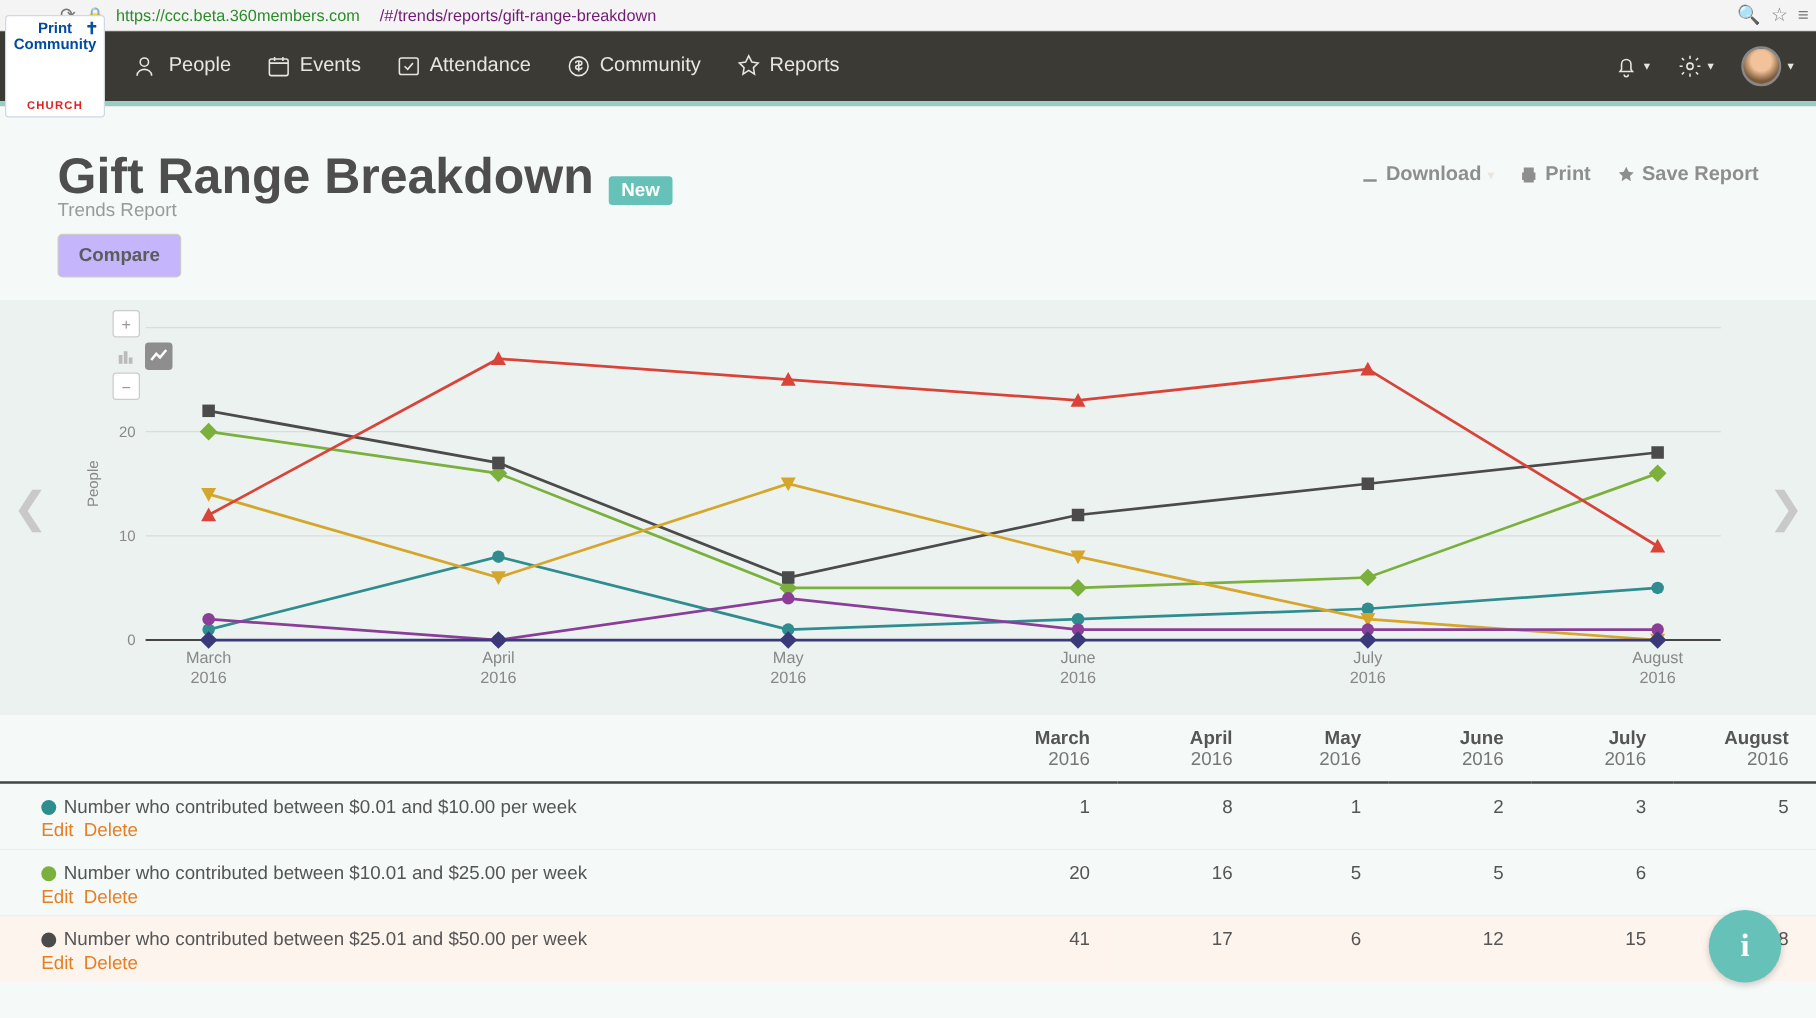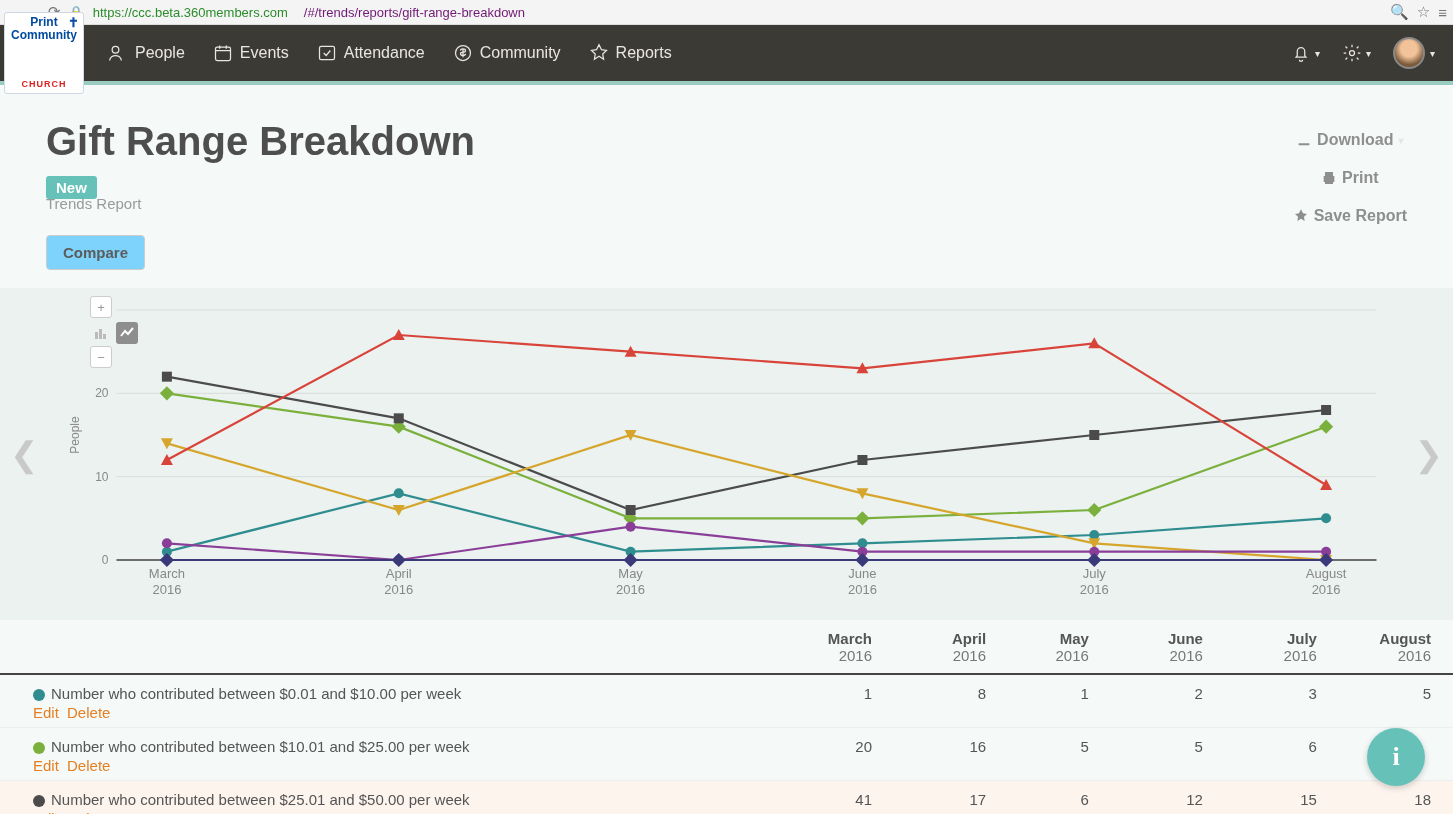--- a/index.html
+++ b/index.html
@@ -23,29 +23,29 @@
 .nav-spacer { flex:1;}
 .nav-right { display:flex; align-items:center; gap:22px;}
 .nav-right .icon-btn { color:#e9e6e0; display:flex; align-items:center; gap:4px; cursor:pointer;}
 .nav-right .icon-btn svg { width:20px; height:20px; fill:none; stroke:#e9e6e0; stroke-width:1.5;}
 .avatar { width:32px; height:32px; border-radius:50%; background:radial-gradient(circle at 50% 35%, #f2c39a 35%, #7a5a3a 70%); border:2px solid #888; display:flex; align-items:center; gap:4px;}
 .caret { font-size:10px; color:#e9e6e0;}
 .teal-line { height:4px; background:#9accc1;}
 
 
 .page-head { padding:34px 46px 10px 46px; display:flex; align-items:flex-start;}
-.page-head .titles h1 { font-size:40px; font-weight:800; color:#4e4e4e; display:inline-flex; align-items:flex-start; gap:12px;flex-direction:column;}
+.page-head .titles h1 { font-size:40px; font-weight:800; color:#4e4e4e; display:inline-flex; align-items:flex-end; gap:12px;}
 .new-badge { background:#66c2b8; color:#fff; font-size:15px; font-weight:700; padding:3px 10px; border-radius:3px;}
 .subtitle { font-size:15px; color:#9a9a9a; margin-top:-4px; font-weight:400;}
 .head-spacer { flex:1;}
-.head-actions { display:flex; gap:20px; align-items:center; color:#8e8e8e; font-size:16px; font-weight:700; padding-top:12px;flex-direction:column;}
+.head-actions { display:flex; gap:20px; align-items:center; color:#8e8e8e; font-size:16px; font-weight:700; padding-top:12px;}
 .head-actions .act { display:flex; align-items:center; gap:5px; cursor:pointer;}
 .head-actions .act svg { width:16px; height:16px; fill:#8e8e8e;}
 .compare-row { padding:0 46px 18px;}
-.compare-btn { background:#7dd3fc; border:1px solid #ccc; border-radius:4px; padding:8px 16px; color:#5c5c5c; font-weight:700; font-size:15px; cursor:pointer;}
+.compare-btn { background:#c4b5fd; border:1px solid #ccc; border-radius:4px; padding:8px 16px; color:#5c5c5c; font-weight:700; font-size:15px; cursor:pointer;}
 
 
 .chart-wrap { background:#ebf2f0; padding:12px 46px 10px 46px; position:relative;}
 .chart-nav { position:absolute; top:50%; transform:translateY(-50%); color:#c9c9c9; font-size:34px; cursor:pointer;}
 .chart-nav.left { left:10px;} .chart-nav.right { right:10px;}
 .chart-tools { position:absolute; left:90px; top:8px; display:flex; flex-direction:column; gap:2px;}
 .chart-tools .tool { width:22px; height:22px; background:#fff; border:1px solid #ccc; border-radius:3px; color:#999; font-size:13px; display:flex; align-items:center; justify-content:center; cursor:pointer;}
 .chart-tools .mode { display:flex; gap:4px; margin-top:2px;}
 .chart-tools .mode .m { width:22px;height:22px; border-radius:3px; display:flex;align-items:center;justify-content:center;}
 .chart-tools .mode .m.active { background:#8e8e8e;}

